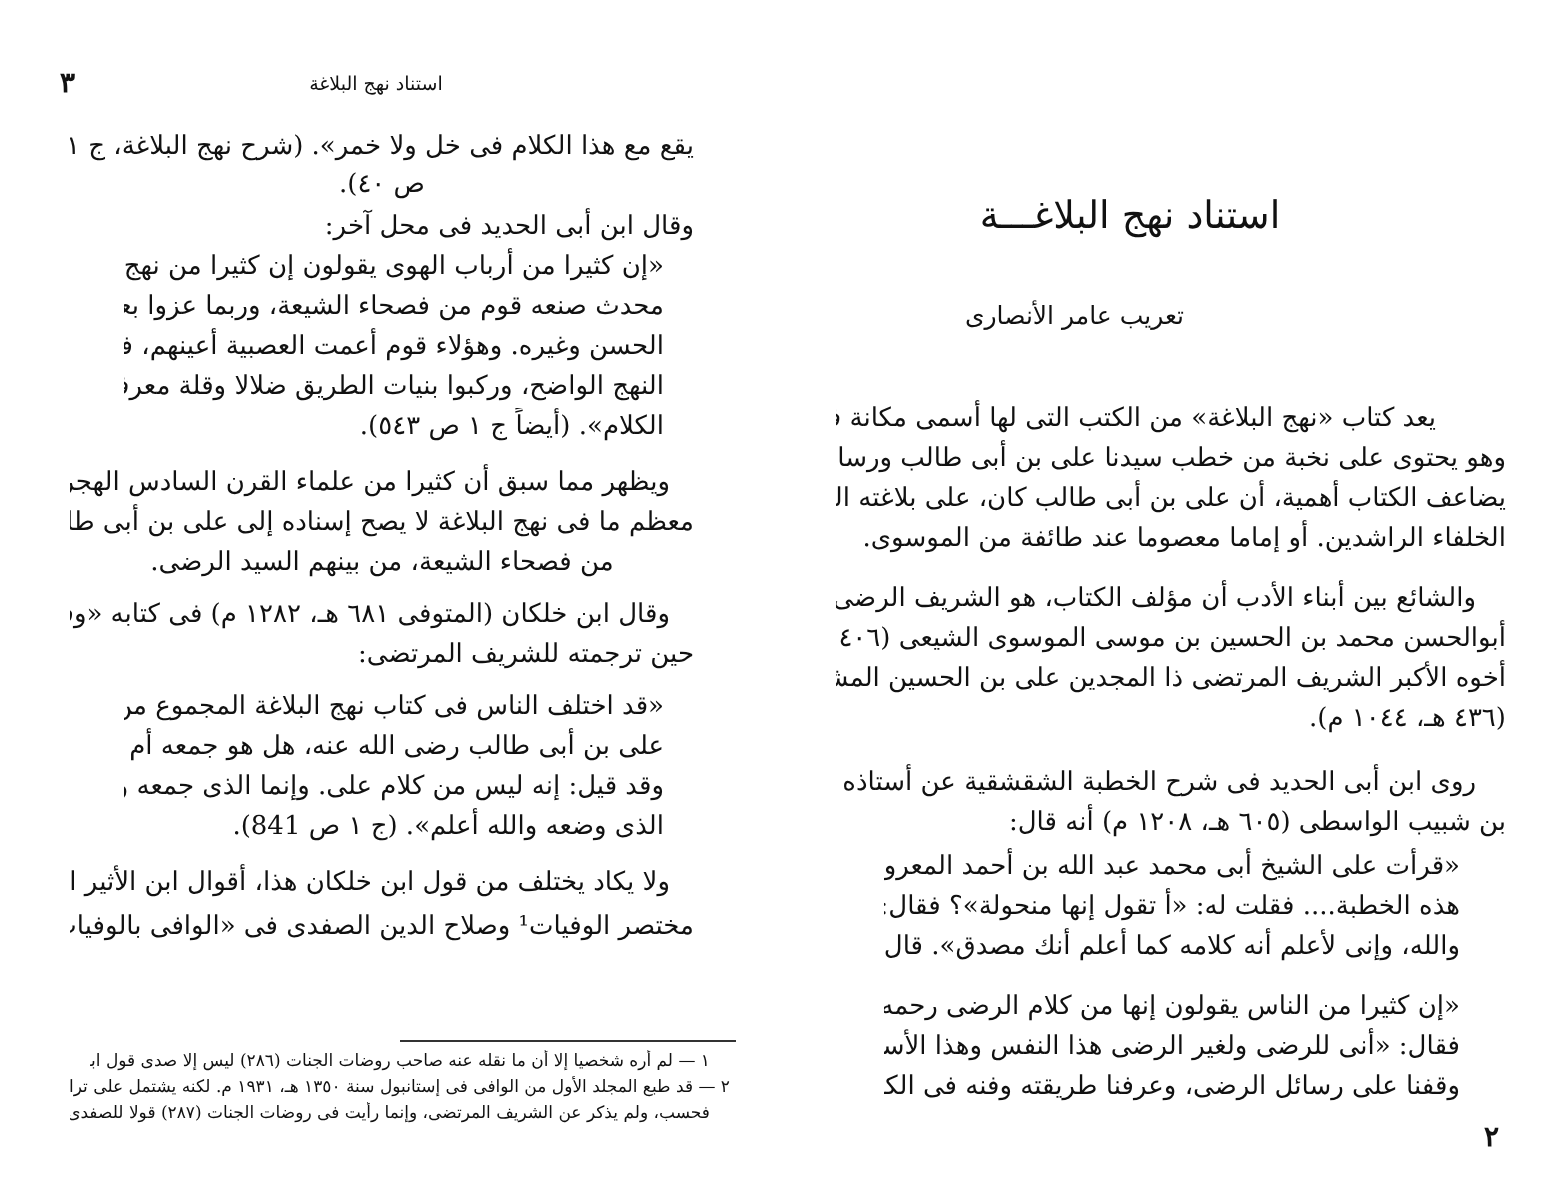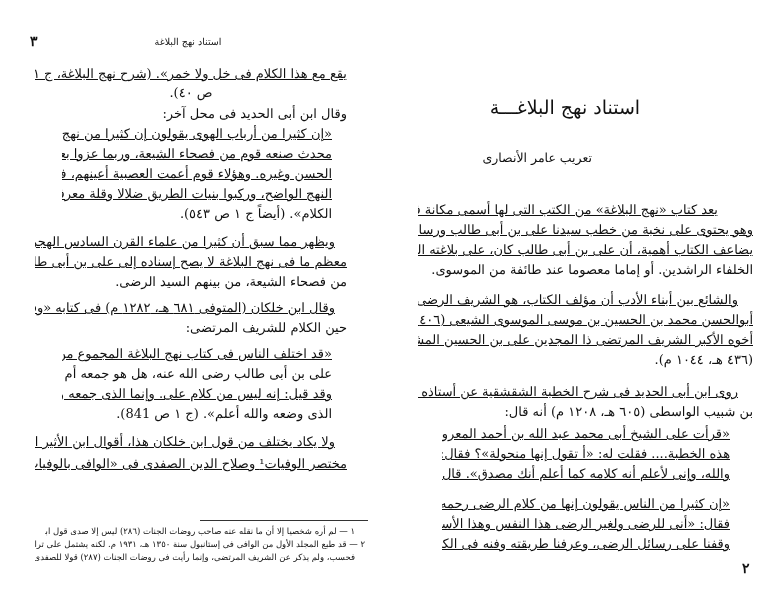--- a/index.html
+++ b/index.html
@@ -7,21 +7,21 @@
     width:779px; height:601px; background:#ffffff; overflow:hidden;
     position:relative; font-family:"DejaVu Serif", serif; color:#111;
   }
   .page { position:absolute; top:0; height:601px; }
   #left-page { left:0; width:390px; }
   #right-page { left:390px; width:389px; }
   .ln {
     position:absolute; direction:rtl; text-align:right; white-space:nowrap;
     font-size:13px; line-height:19px; overflow:hidden;
   }
-  .just { text-align:justify; text-align-last:justify;text-decoration:underline; }
+  .just { text-align:justify; text-align-last:justify; }
   .pnum { position:absolute; font-size:14px; font-weight:bold; }
   .running-title { position:absolute; font-size:9.5px; direction:rtl; text-align:center; width:120px; }
   .title { position:absolute; direction:rtl; text-align:center; font-size:19px; }
   .subtitle { position:absolute; direction:rtl; font-size:12.5px; }
   .fn { position:absolute; direction:rtl; font-size:8.5px; line-height:12px; white-space:nowrap; overflow:hidden; }
   .sep { position:absolute; height:1px; background:#333; }
 </style>
 </head>
 <body>
 
@@ -33,24 +33,24 @@
   <div class="ln" style="left:35px;width:312px;top:83px;text-align:center;">ص ٤٠).</div>
   <div class="ln" style="left:35px;width:312px;top:104px;">وقال ابن أبى الحديد فى محل آخر:</div>
   <div class="ln just" style="left:62px;width:270px;top:124px;">«إن كثيرا من أرباب الهوى يقولون إن كثيرا من نهج البلاغة كلام</div>
   <div class="ln just" style="left:62px;width:270px;top:144px;">محدث صنعه قوم من فصحاء الشيعة، وربما عزوا بعضه إلى الرضى أبى</div>
   <div class="ln just" style="left:62px;width:270px;top:164px;">الحسن وغيره. وهؤلاء قوم أعمت العصبية أعينهم، فضلوا عن</div>
   <div class="ln just" style="left:62px;width:270px;top:184px;">النهج الواضح، وركبوا بنيات الطريق ضلالا وقلة معرفة بأساليب</div>
   <div class="ln" style="left:62px;width:270px;top:204px;">الكلام». (أيضاً ج ١ ص ٥٤٣).</div>
 
   <div class="ln just" style="left:35px;width:300px;top:232px;">ويظهر مما سبق أن كثيرا من علماء القرن السادس الهجرى كانوا يزعمون أن</div>
   <div class="ln just" style="left:35px;width:312px;top:252px;">معظم ما فى نهج البلاغة لا يصح إسناده إلى على بن أبى طالب، وإنما ألفه قوم</div>
-  <div class="ln" style="left:35px;width:312px;top:272px;">من فصحاء الشيعة، من بينهم السيد الرضى.</div>
+  <div class="ln" style="left:35px;width:312px;top:272px;text-align:center;">من فصحاء الشيعة، من بينهم السيد الرضى.</div>
 
   <div class="ln just" style="left:35px;width:300px;top:298px;">وقال ابن خلكان (المتوفى ٦٨١ هـ، ١٢٨٢ م) فى كتابه «وفيات الأعيان»</div>
-  <div class="ln" style="left:35px;width:312px;top:318px;">حين الكلام للشريف المرتضى:</div>
+  <div class="ln" style="left:35px;width:312px;top:318px;">حين ترجمته للشريف المرتضى:</div>
   <div class="ln just" style="left:62px;width:270px;top:344px;">«قد اختلف الناس فى كتاب نهج البلاغة المجموع من كلام الامام</div>
   <div class="ln" style="left:62px;width:270px;top:364px;">على بن أبى طالب رضى الله عنه، هل هو جمعه أم جمع أخيه الرضى.</div>
   <div class="ln just" style="left:62px;width:270px;top:384px;">وقد قيل: إنه ليس من كلام على. وإنما الذى جمعه ونسبه إليه هو</div>
   <div class="ln" style="left:62px;width:270px;top:404px;">الذى وضعه والله أعلم». (ج ١ ص 841).</div>
 
   <div class="ln just" style="left:35px;width:300px;top:432px;">ولا يكاد يختلف من قول ابن خلكان هذا، أقوال ابن الأثير الجزرى فى</div>
   <div class="ln just" style="left:35px;width:312px;top:454px;">مختصر الوفيات¹ وصلاح الدين الصفدى فى «الوافى بالوفيات»² والعلامة اليافعى فى</div>
 
   <div class="sep" style="left:200px;width:168px;top:520px;"></div>
 

